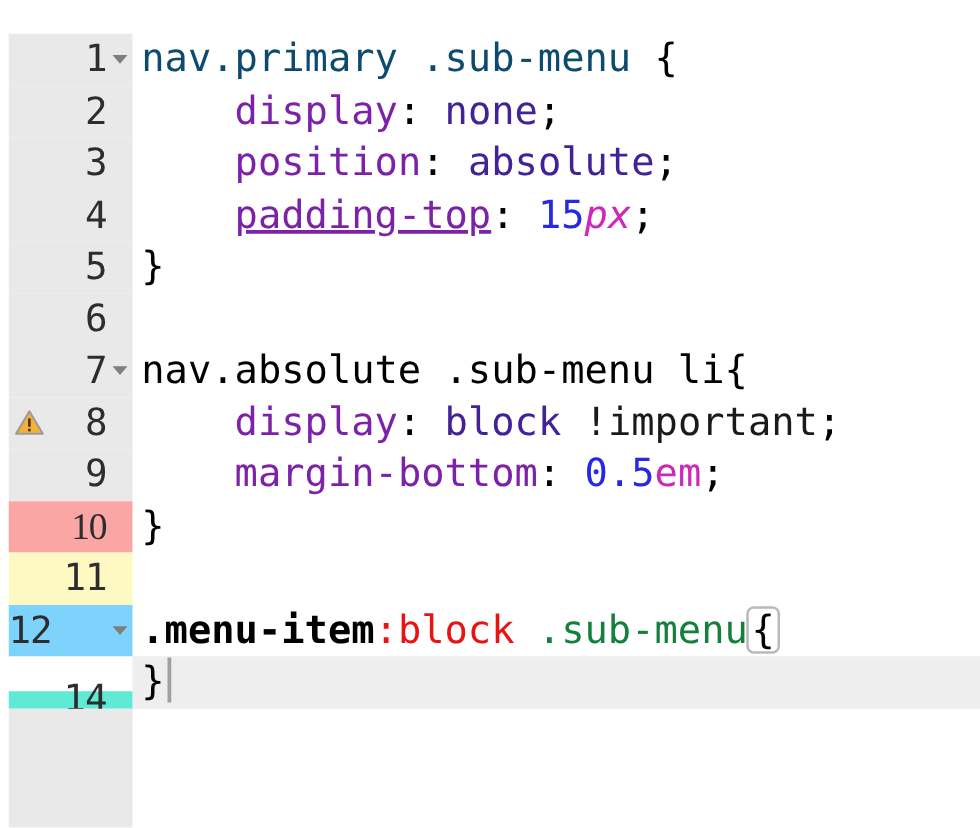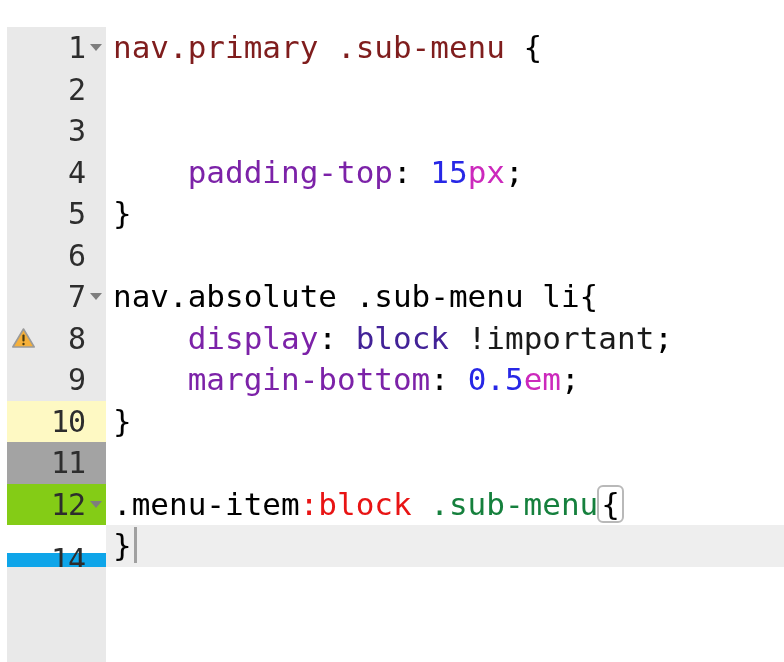--- a/index.html
+++ b/index.html
@@ -96,40 +96,42 @@
 
 <div class="editor">
   <div id="rows">
       <div class="row">
         <div class="gutter-cell" style="background: rgb(233, 233, 233);">
           <span class="lnum" style="color: rgb(45, 45, 45);">1</span>
           <span class="foldbox">
             <span class="fold-tri" style="border-top-color: rgb(126, 126, 126);"></span>
           </span>
         </div>
-        <div class="code-cell"><span style="color: #7f1d1d;">nav.primary .sub-menu </span><span style="color: rgb(0, 0, 0);">{</span></div>
+        <div class="code-cell"><span style="color: #0c4a6e;">nav.primary .sub-menu </span><span style="color: rgb(0, 0, 0);">{</span></div>
       </div>
       <div class="row">
         <div class="gutter-cell" style="background: rgb(233, 233, 233);">
           <span class="lnum" style="color: rgb(45, 45, 45);">2</span>
           <span class="foldbox"></span>
         </div>
+        <div class="code-cell"><span style="color: rgb(0, 0, 0);">    </span><span style="color: rgb(124, 34, 168);">display</span><span style="color: rgb(0, 0, 0);">:</span><span style="color: rgb(0, 0, 0);"> </span><span style="color: rgb(66, 34, 151);">none</span><span style="color: rgb(0, 0, 0);">;</span></div>
       </div>
       <div class="row">
         <div class="gutter-cell" style="background: rgb(233, 233, 233);">
           <span class="lnum" style="color: rgb(45, 45, 45);">3</span>
           <span class="foldbox"></span>
         </div>
+        <div class="code-cell"><span style="color: rgb(0, 0, 0);">    </span><span style="color: rgb(124, 34, 168);">position</span><span style="color: rgb(0, 0, 0);">:</span><span style="color: rgb(0, 0, 0);"> </span><span style="color: rgb(66, 34, 151);">absolute</span><span style="color: rgb(0, 0, 0);">;</span></div>
       </div>
       <div class="row">
         <div class="gutter-cell" style="background: rgb(233, 233, 233);">
           <span class="lnum" style="color: rgb(45, 45, 45);">4</span>
           <span class="foldbox"></span>
         </div>
-        <div class="code-cell"><span style="color: rgb(0, 0, 0);">    </span><span style="color: rgb(124, 34, 168);">padding-top</span><span style="color: rgb(0, 0, 0);">:</span><span style="color: rgb(0, 0, 0);"> </span><span style="color: rgb(39, 39, 230);">15</span><span style="color: rgb(204, 41, 188);">px</span><span style="color: rgb(0, 0, 0);">;</span></div>
+        <div class="code-cell"><span style="color: rgb(0, 0, 0);">    </span><span style="color: rgb(124, 34, 168); text-decoration: underline;">padding-top</span><span style="color: rgb(0, 0, 0);">:</span><span style="color: rgb(0, 0, 0);"> </span><span style="color: rgb(39, 39, 230);">15</span><span style="color: rgb(204, 41, 188); font-style: italic;">px</span><span style="color: rgb(0, 0, 0);">;</span></div>
       </div>
       <div class="row">
         <div class="gutter-cell" style="background: rgb(233, 233, 233);">
           <span class="lnum" style="color: rgb(45, 45, 45);">5</span>
           <span class="foldbox"></span>
         </div>
         <div class="code-cell"><span style="color: rgb(0, 0, 0);">}</span></div>
       </div>
       <div class="row">
         <div class="gutter-cell" style="background: rgb(233, 233, 233);">
@@ -160,44 +162,44 @@
         <div class="code-cell"><span style="color: rgb(0, 0, 0);">    </span><span style="color: rgb(124, 34, 168);">display</span><span style="color: rgb(0, 0, 0);">:</span><span style="color: rgb(0, 0, 0);"> </span><span style="color: rgb(66, 34, 151);">block</span><span style="color: rgb(0, 0, 0);"> </span><span style="color: rgb(26, 26, 26);">!important</span><span style="color: rgb(0, 0, 0);">;</span></div>
       </div>
       <div class="row">
         <div class="gutter-cell" style="background: rgb(233, 233, 233);">
           <span class="lnum" style="color: rgb(45, 45, 45);">9</span>
           <span class="foldbox"></span>
         </div>
         <div class="code-cell"><span style="color: rgb(0, 0, 0);">    </span><span style="color: rgb(124, 34, 168);">margin-bottom</span><span style="color: rgb(0, 0, 0);">:</span><span style="color: rgb(0, 0, 0);"> </span><span style="color: rgb(39, 39, 230);">0.5</span><span style="color: rgb(204, 41, 188);">em</span><span style="color: rgb(0, 0, 0);">;</span></div>
       </div>
       <div class="row">
+        <div class="gutter-cell" style="background: #fca5a5; font-family: Liberation Serif, serif;">
+          <span class="lnum" style="color: rgb(45, 45, 45);">10</span>
+          <span class="foldbox"></span>
+        </div>
+        <div class="code-cell"><span style="color: rgb(0, 0, 0);">}</span></div>
+      </div>
+      <div class="row">
         <div class="gutter-cell" style="background: #fef9c3;">
-          <span class="lnum" style="color: rgb(45, 45, 45);">10</span>
-          <span class="foldbox"></span>
-        </div>
-        <div class="code-cell"><span style="color: rgb(0, 0, 0);">}</span></div>
-      </div>
-      <div class="row">
-        <div class="gutter-cell" style="background: #a3a3a3;">
           <span class="lnum" style="color: rgb(45, 45, 45);">11</span>
           <span class="foldbox"></span>
         </div>
         <div class="code-cell"></div>
       </div>
       <div class="row">
-        <div class="gutter-cell" style="background: #84cc16;">
+        <div class="gutter-cell" style="background: #7dd3fc; gap: 44px;">
           <span class="lnum" style="color: rgb(45, 45, 45);">12</span>
           <span class="foldbox">
             <span class="fold-tri" style="border-top-color: rgb(126, 126, 126);"></span>
           </span>
         </div>
-        <div class="code-cell"><span style="color: rgb(0, 0, 0);">.menu-item</span><span style="color: rgb(232, 20, 20);">:block</span><span style="color: #15803d;"> .sub-menu</span><span class="brace-box" style="color: rgb(0, 0, 0);">{</span></div>
-      </div>
-      <div class="row">
-        <div class="gutter-cell" style="background: #0ea5e9; margin-top: 28px;">
+        <div class="code-cell"><span style="color: rgb(0, 0, 0); font-weight: bold;">.menu-item</span><span style="color: rgb(232, 20, 20);">:block</span><span style="color: #15803d;"> .sub-menu</span><span class="brace-box" style="color: rgb(0, 0, 0);">{</span></div>
+      </div>
+      <div class="row">
+        <div class="gutter-cell" style="background: #5eead4; margin-top: 28px;">
           <span class="lnum" style="color: rgb(45, 45, 45);">14</span>
           <span class="foldbox"></span>
         </div>
         <div class="code-cell" style="background: rgb(238, 238, 238);"><span style="color: rgb(0, 0, 0);">}</span><span class="cursor" style="background: rgb(160, 160, 160);"></span></div>
       </div>
     </div>
   <div class="filler">
     <div class="gutter-cell" style="background: rgb(233, 233, 233);"></div>
     <div class="code-cell"></div>
   </div>

